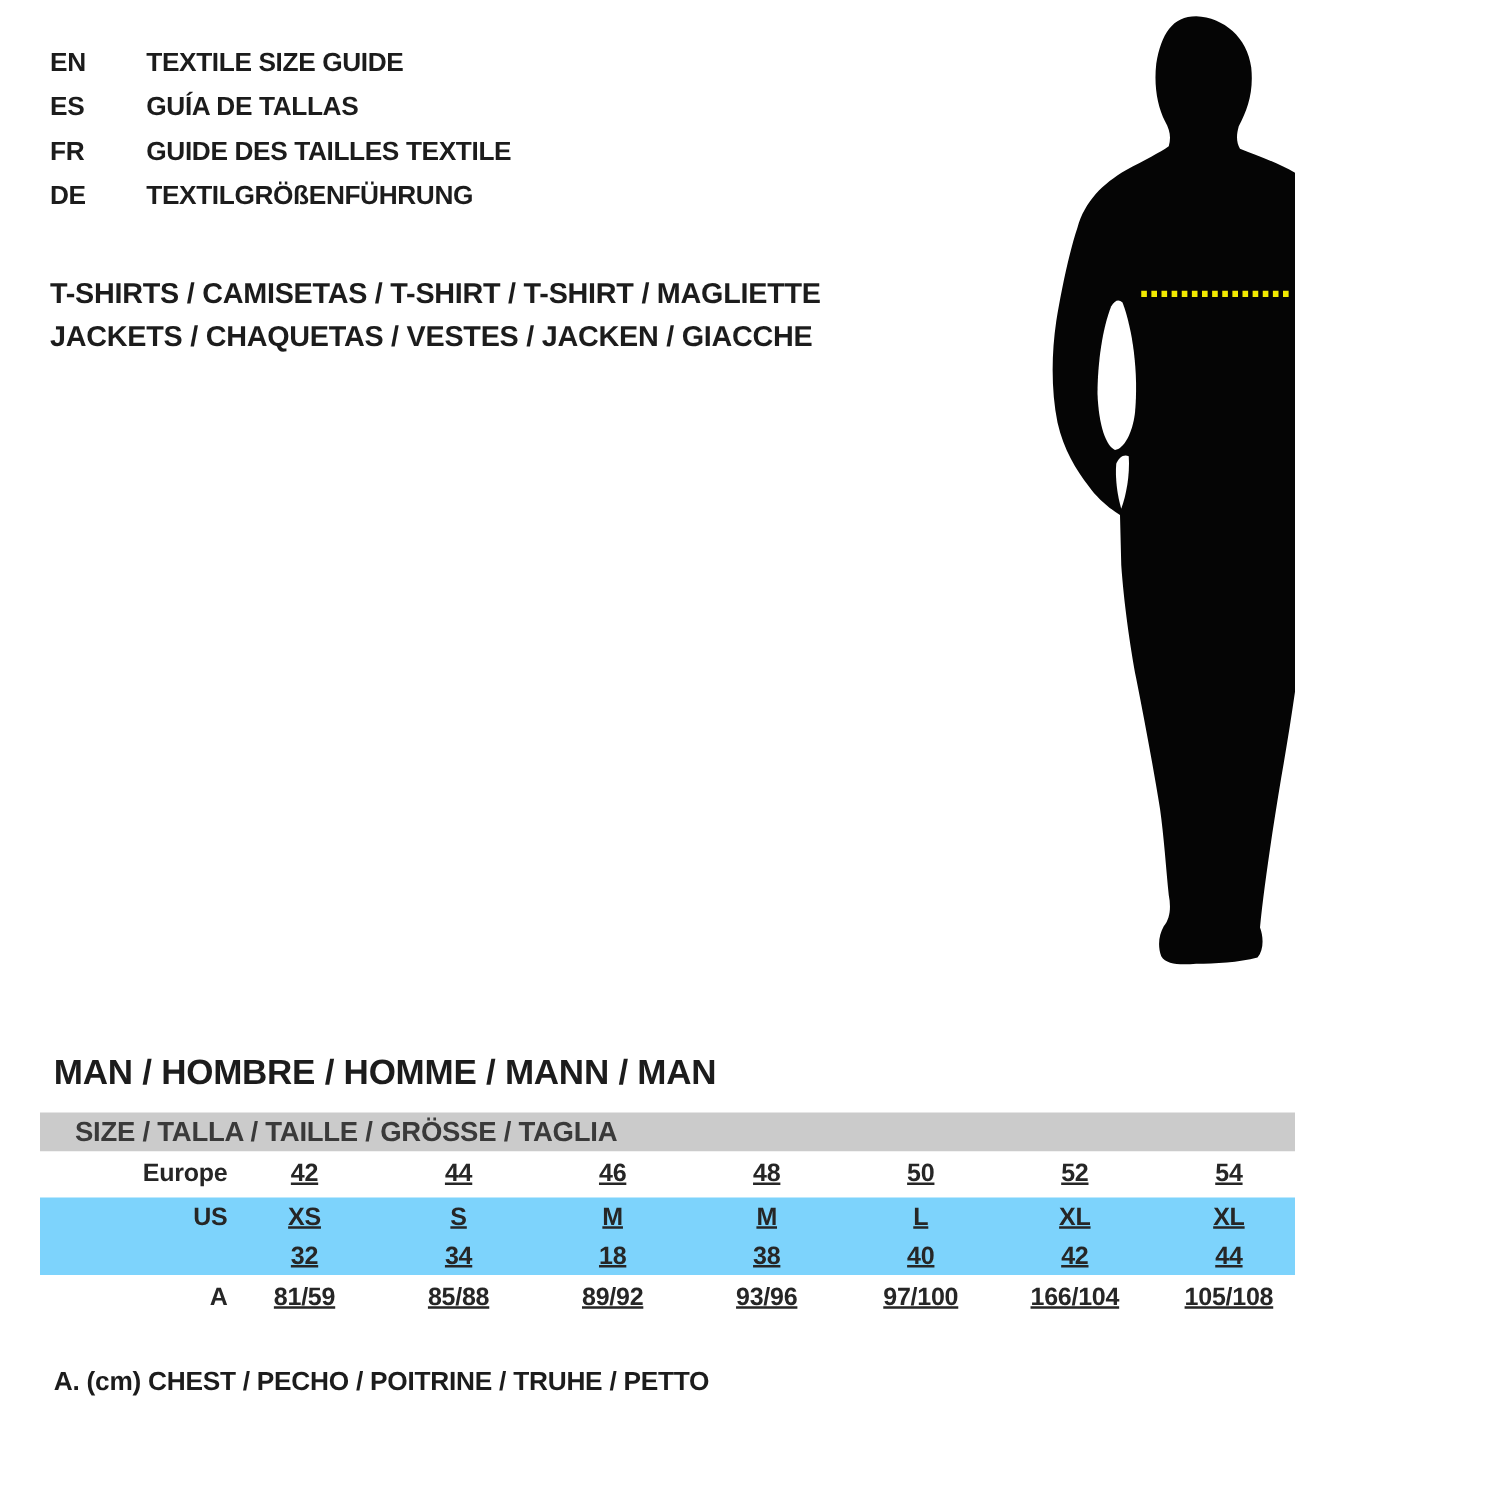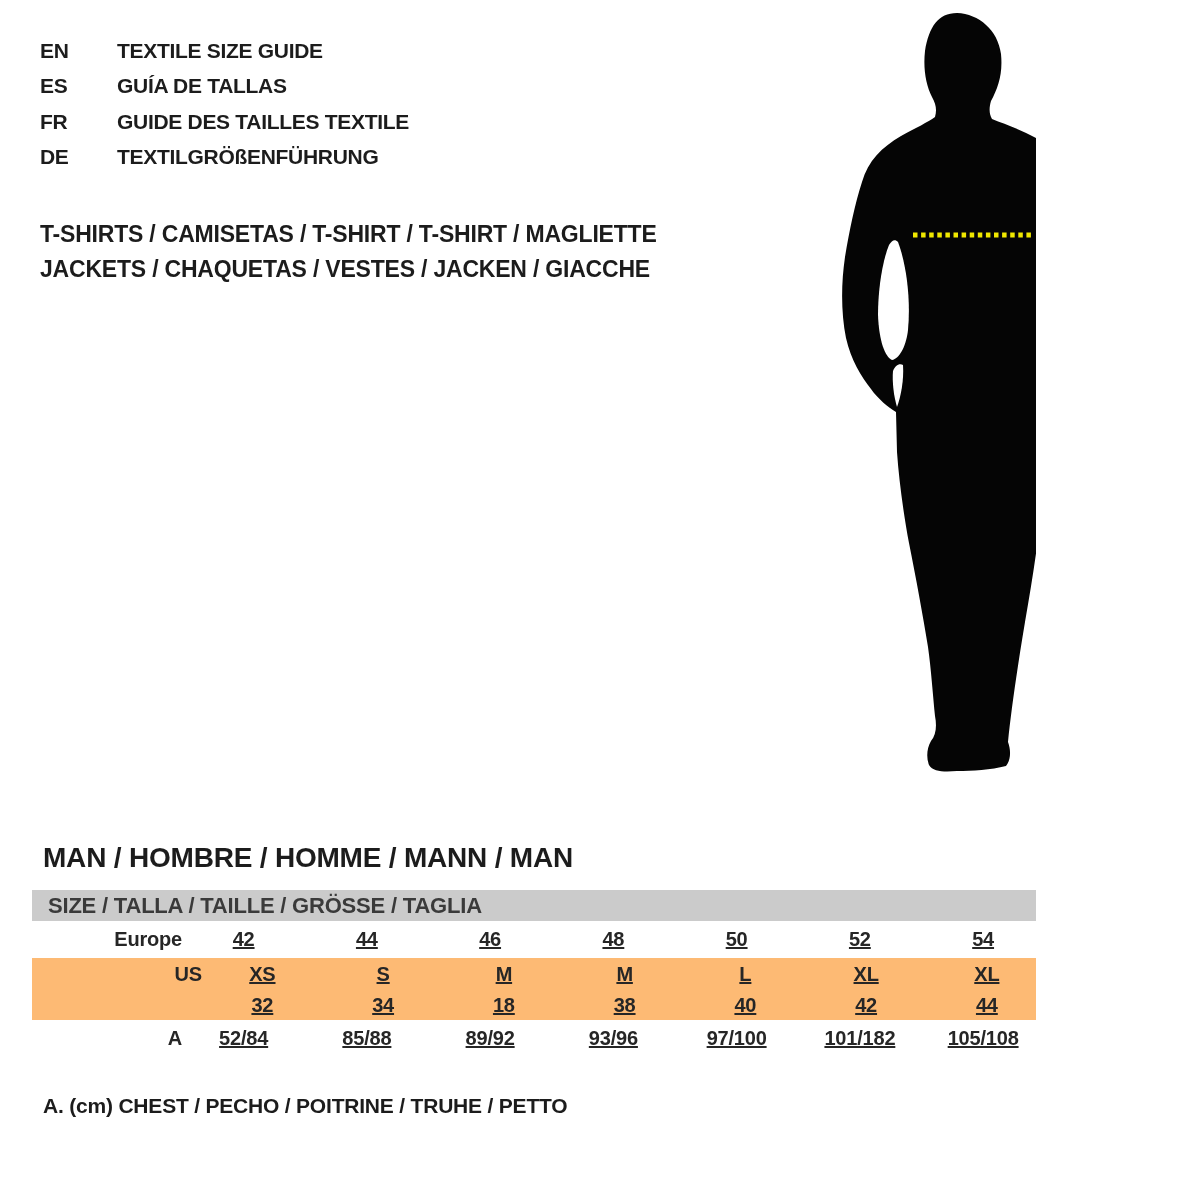--- a/index.html
+++ b/index.html
@@ -12,26 +12,26 @@
   .lang-row{display:flex;height:35.5px;align-items:center;}
   .lang-code{width:77px;flex:0 0 77px;}
   
   .products{position:absolute;left:40px;top:217px;font-size:23px;line-height:35px;letter-spacing:-0.2px;}
   
   .figure-wrap{position:absolute;left:820px;top:0;width:380px;height:800px;}
   
   .man-heading{position:absolute;left:43px;top:842px;font-size:28px;letter-spacing:-0.2px;}
   
   .table{position:absolute;left:32px;top:890px;width:1136px;font-size:20px;color:#262626;letter-spacing:-0.2px;}
-  .thead{height:31px;background:#cbcbcb;display:flex;align-items:center;padding-left:16px;
+  .thead{height:31px;background:#cbcbcb;display:flex;align-items:center;padding-left:28px;
          box-sizing:border-box;font-size:22px;color:#3a3a3a;}
   .trow{display:flex;align-items:center;}
   .rlabel{width:150px;flex:0 0 150px;padding-left:12px;box-sizing:border-box;text-align:right;}
   .cell{flex:1;text-align:center;text-decoration:underline;}
-  .band{background:#fdba74;padding-left:20px;}
+  .band{background:#7dd3fc;}
   .r1{height:37px}.r2{height:32px}.r3{height:30px}.r4{height:36px}
   
   .footnote{position:absolute;left:43px;top:1094px;font-size:21px;letter-spacing:-0.2px;}
 </style>
 </head>
 <body>
 
 <div class="canvas">
 
   <div class="lang">
@@ -153,26 +153,26 @@
         <div class="cell">38</div>
         <div class="cell">40</div>
         <div class="cell">42</div>
         <div class="cell">44</div>
         <div class="cell">46</div>
       </div>
     </div>
 
     <div class="trow r4">
       <div class="rlabel">A</div>
-      <div class="cell">52/84</div>
+      <div class="cell">81/59</div>
       <div class="cell">85/88</div>
       <div class="cell">89/92</div>
       <div class="cell">93/96</div>
       <div class="cell">97/100</div>
-      <div class="cell">101/182</div>
+      <div class="cell">166/104</div>
       <div class="cell">105/108</div>
       <div class="cell">109/112</div>
     </div>
   </div>
 
   <div class="footnote">A. (cm) CHEST / PECHO / POITRINE / TRUHE / PETTO</div>
 
 </div>
 
 </body></html>

